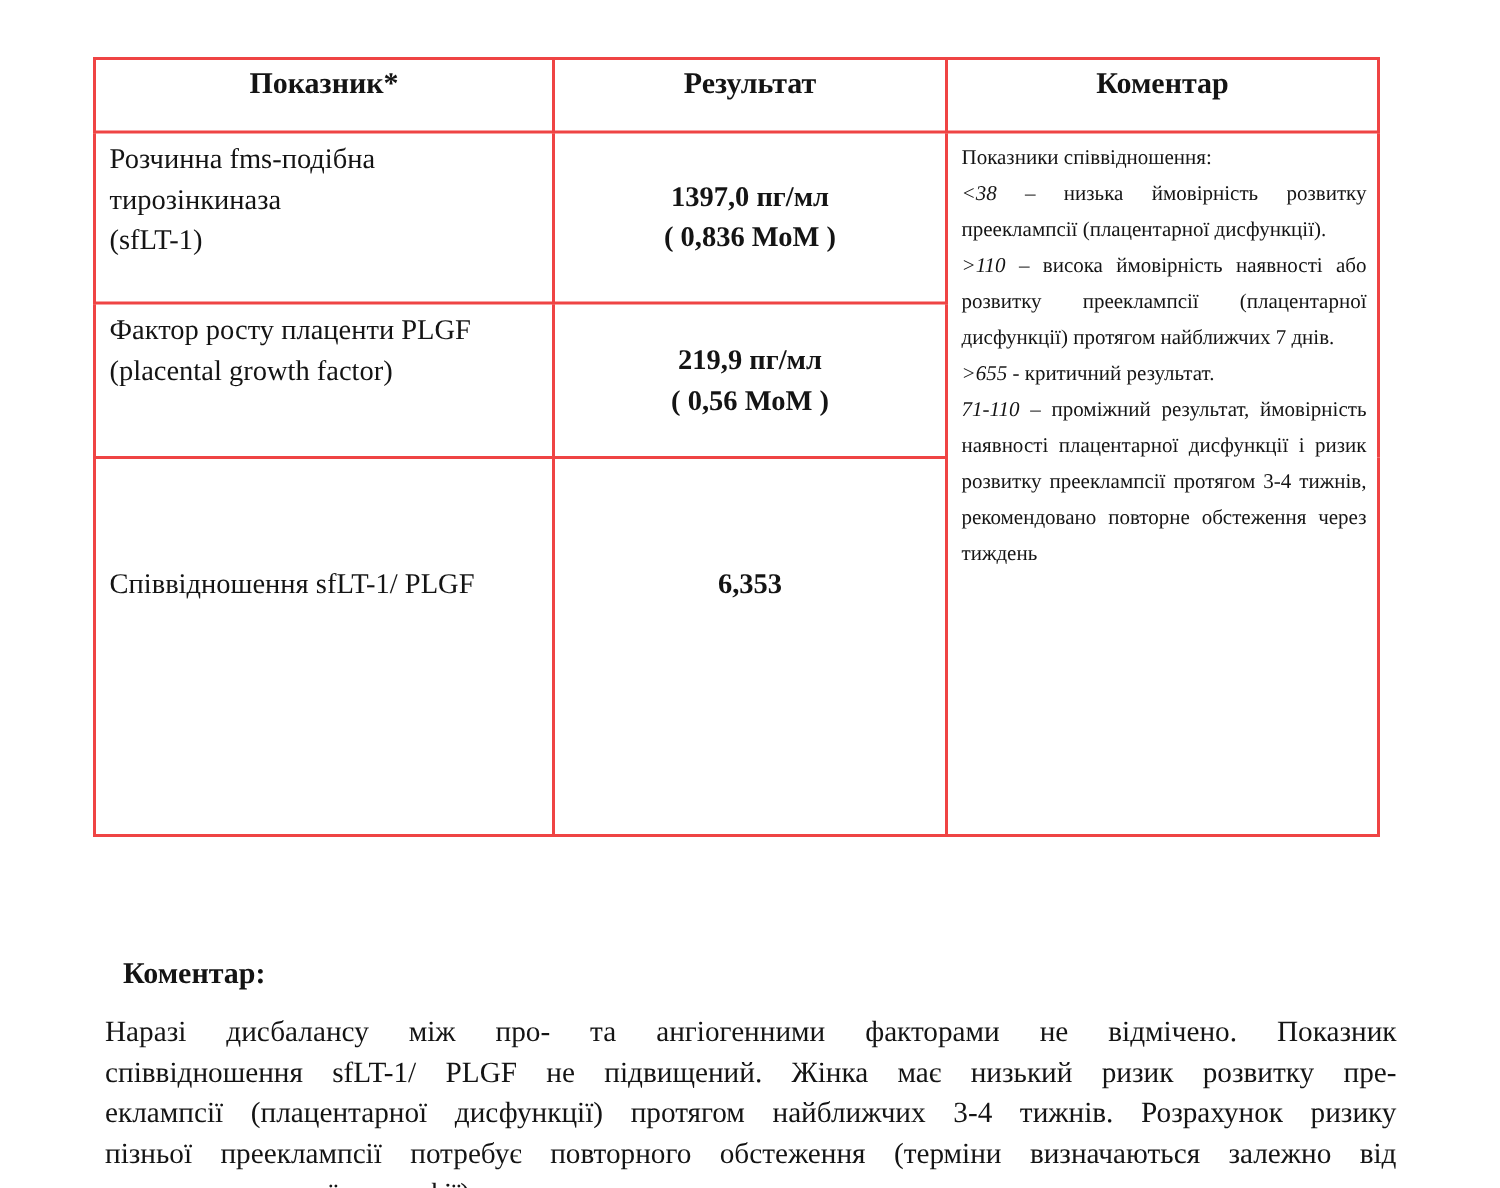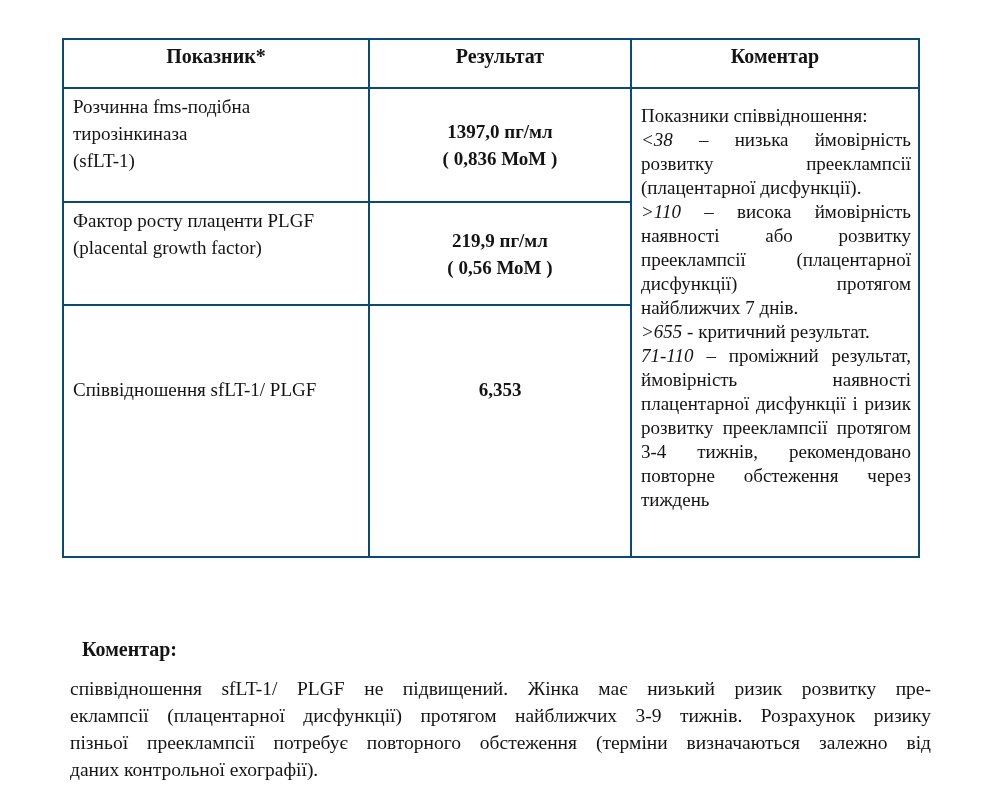--- a/index.html
+++ b/index.html
@@ -16,21 +16,21 @@
   
   table.report-table {
     position: absolute;
     left: 62px;
     top: 38px;
     width: 856px;
     border-collapse: collapse;
     table-layout: fixed;
   }
   .report-table th, .report-table td {
-    border: 2px solid #0c4a6e;
+    border: 2px solid #ef4444;
     box-sizing: border-box;
   }
   .report-table th {
     font-size: 20px;
     font-weight: bold;
     text-align: center;
     vertical-align: top;
     padding: 3px 4px;
     height: 49px;
     line-height: 26px;
@@ -55,25 +55,25 @@
     vertical-align: middle;
     padding: 2px 6px;
     margin-left: 32px;
   }
   tr.row-3 td.cell-ind,
   tr.row-3 td.cell-res {
     vertical-align: top;
     padding-top: 70px;
   }
   td.cell-comment {
-    font-size: 19px;
+    font-size: 14px;
     line-height: 24px;
     vertical-align: top;
     text-align: justify;
-    padding: 15px 7px 4px 9px;
+    padding: 5px 7px 4px 9px;
   }
   .cell-comment p { margin: 0; text-align: justify; }
   .threshold-marker { font-weight: normal; font-style: italic; }
 
   
   .footnote {
     position: absolute;
     left: 70px;
     top: 561px;
     margin: 0;
@@ -156,19 +156,20 @@
         <td class="cell-res">
           <div>6,353</div>
         </td>
       </tr>
     </tbody>
   </table>
 
 
   <div class="comment-section">
     <p class="comment-heading">Коментар:</p>
+    <div class="jline">Наразі дисбалансу між про- та ангіогенними факторами не відмічено. Показник</div>
     <div class="jline">співвідношення sfLT-1/ PLGF не підвищений. Жінка має низький ризик розвитку пре-</div>
-    <div class="jline">еклампсії (плацентарної дисфункції) протягом найближчих 3-9 тижнів. Розрахунок  ризику</div>
+    <div class="jline">еклампсії (плацентарної дисфункції) протягом найближчих 3-4 тижнів. Розрахунок  ризику</div>
     <div class="jline">пізньої прееклампсії  потребує повторного обстеження (терміни визначаються залежно від</div>
     <div class="jline last">даних контрольної ехографії).</div>
   </div>
 
 </div>
 
 </body></html>

